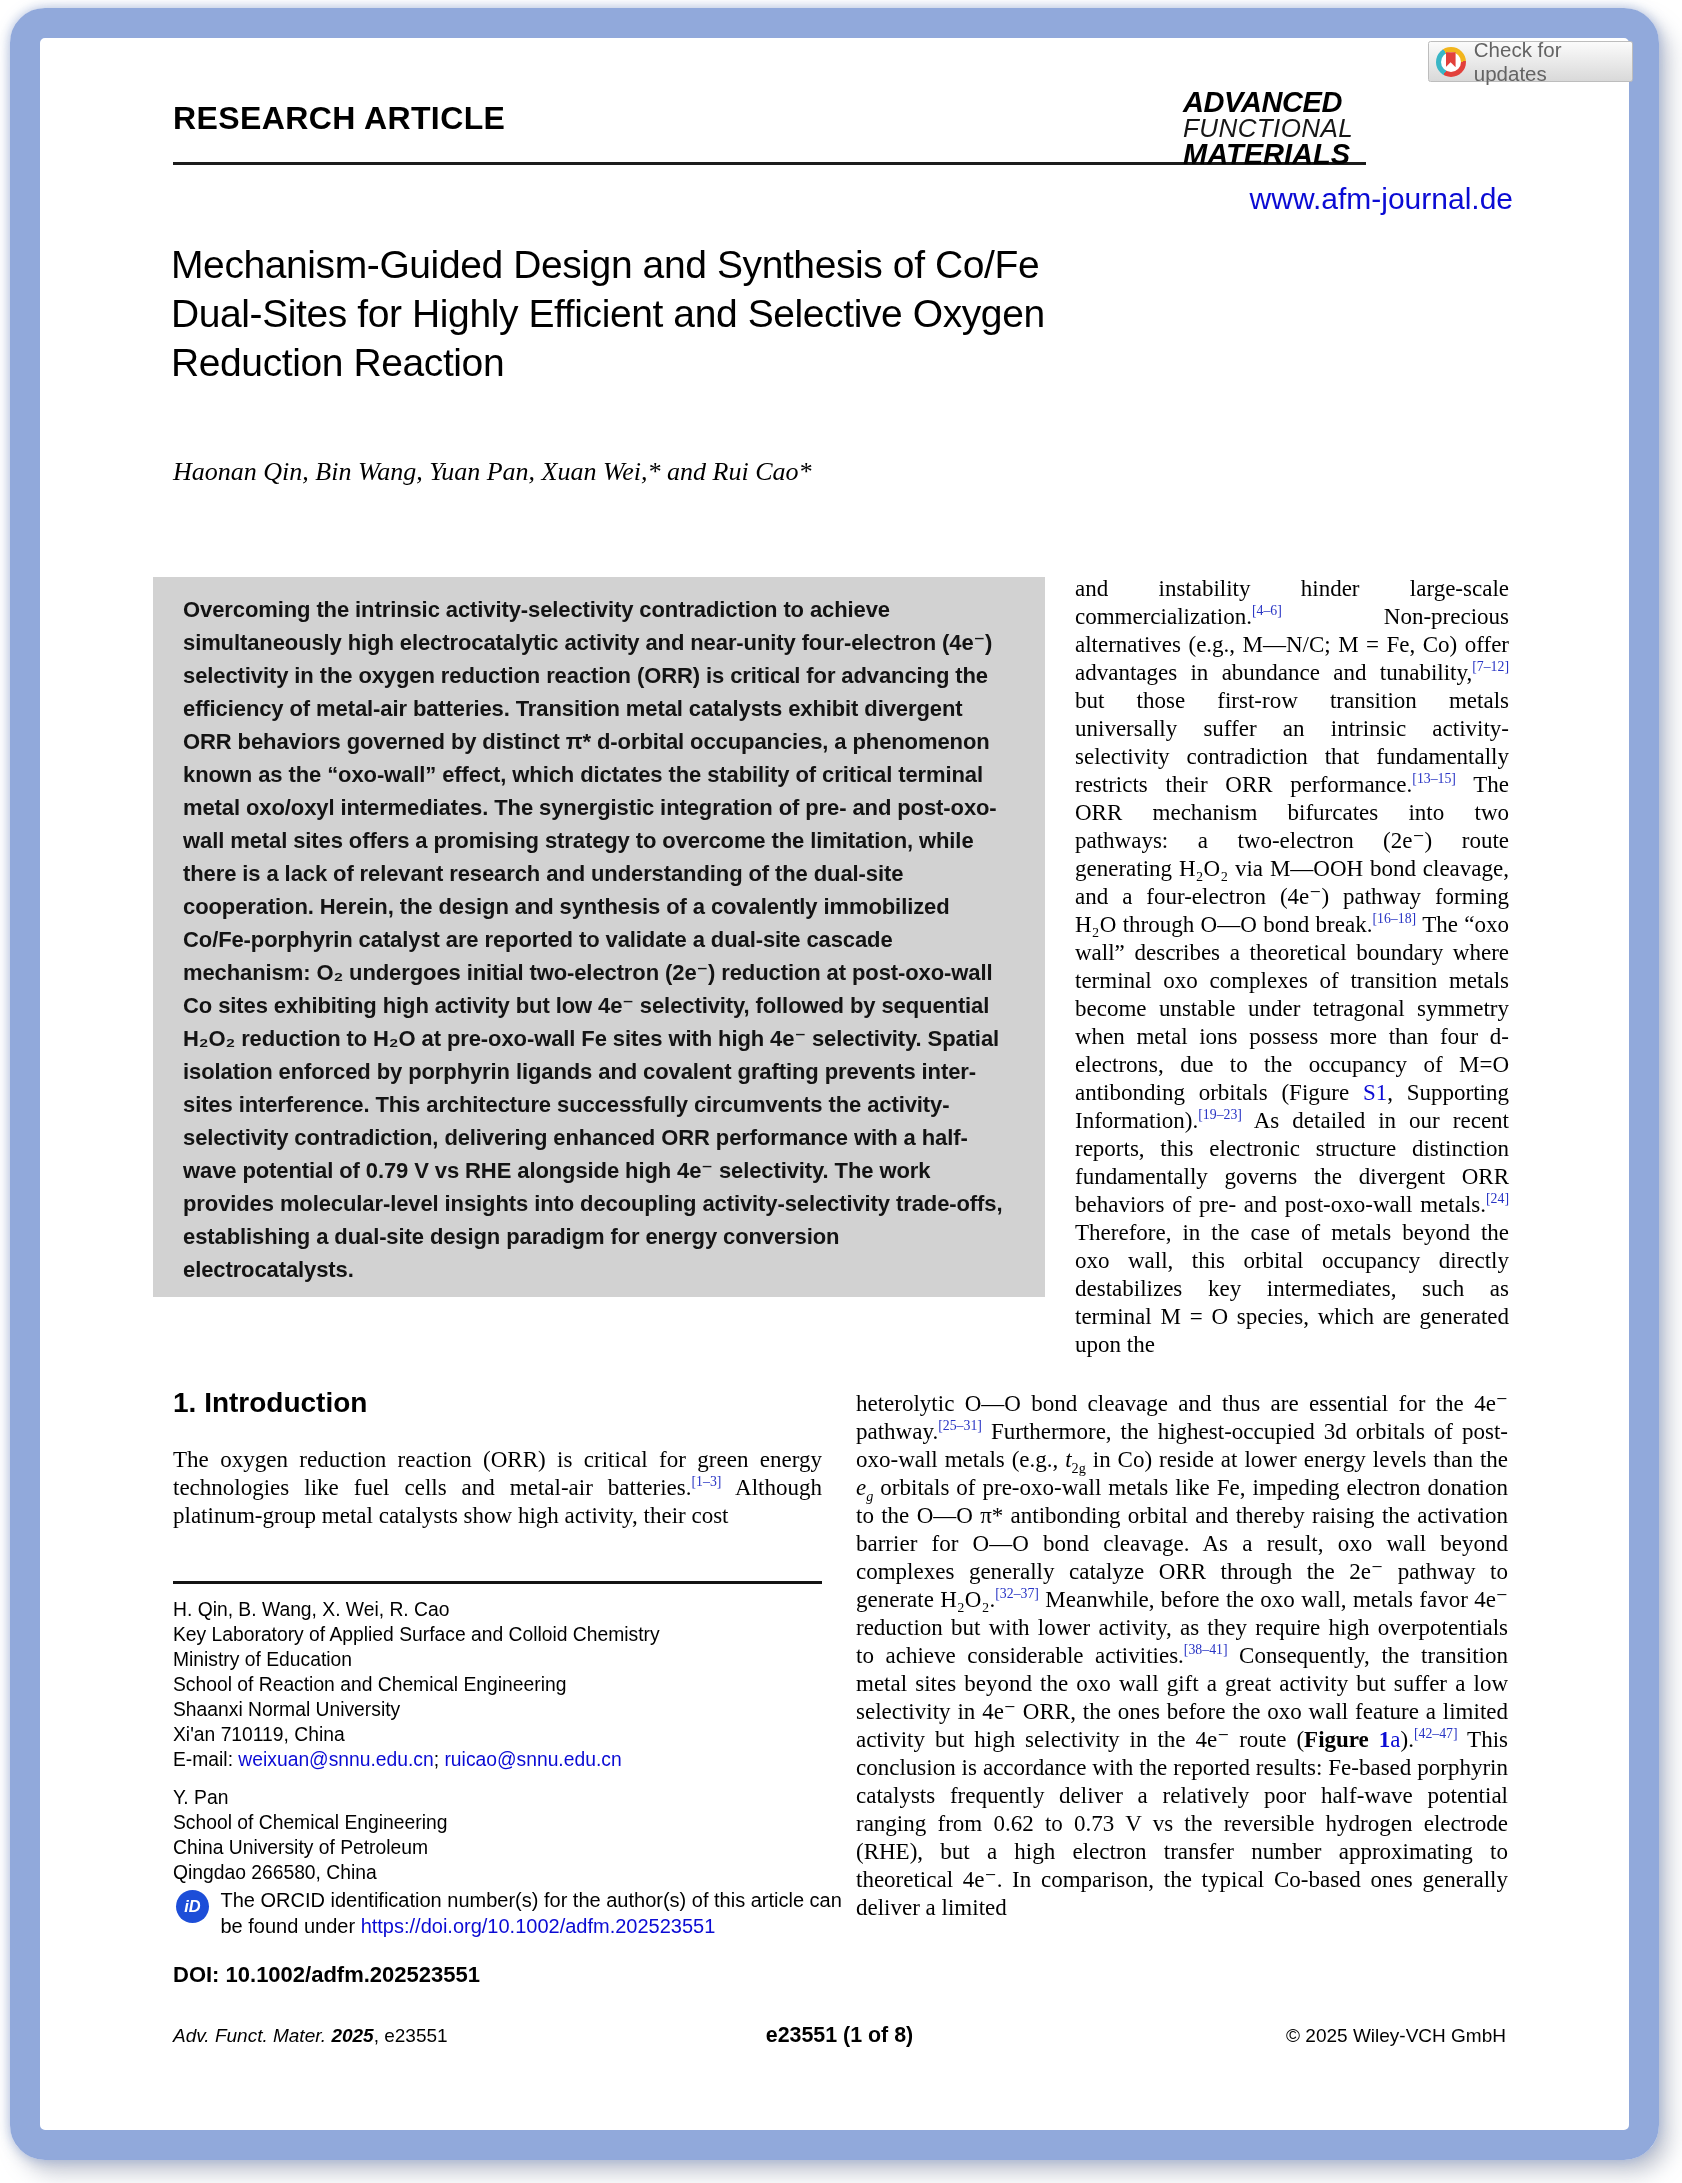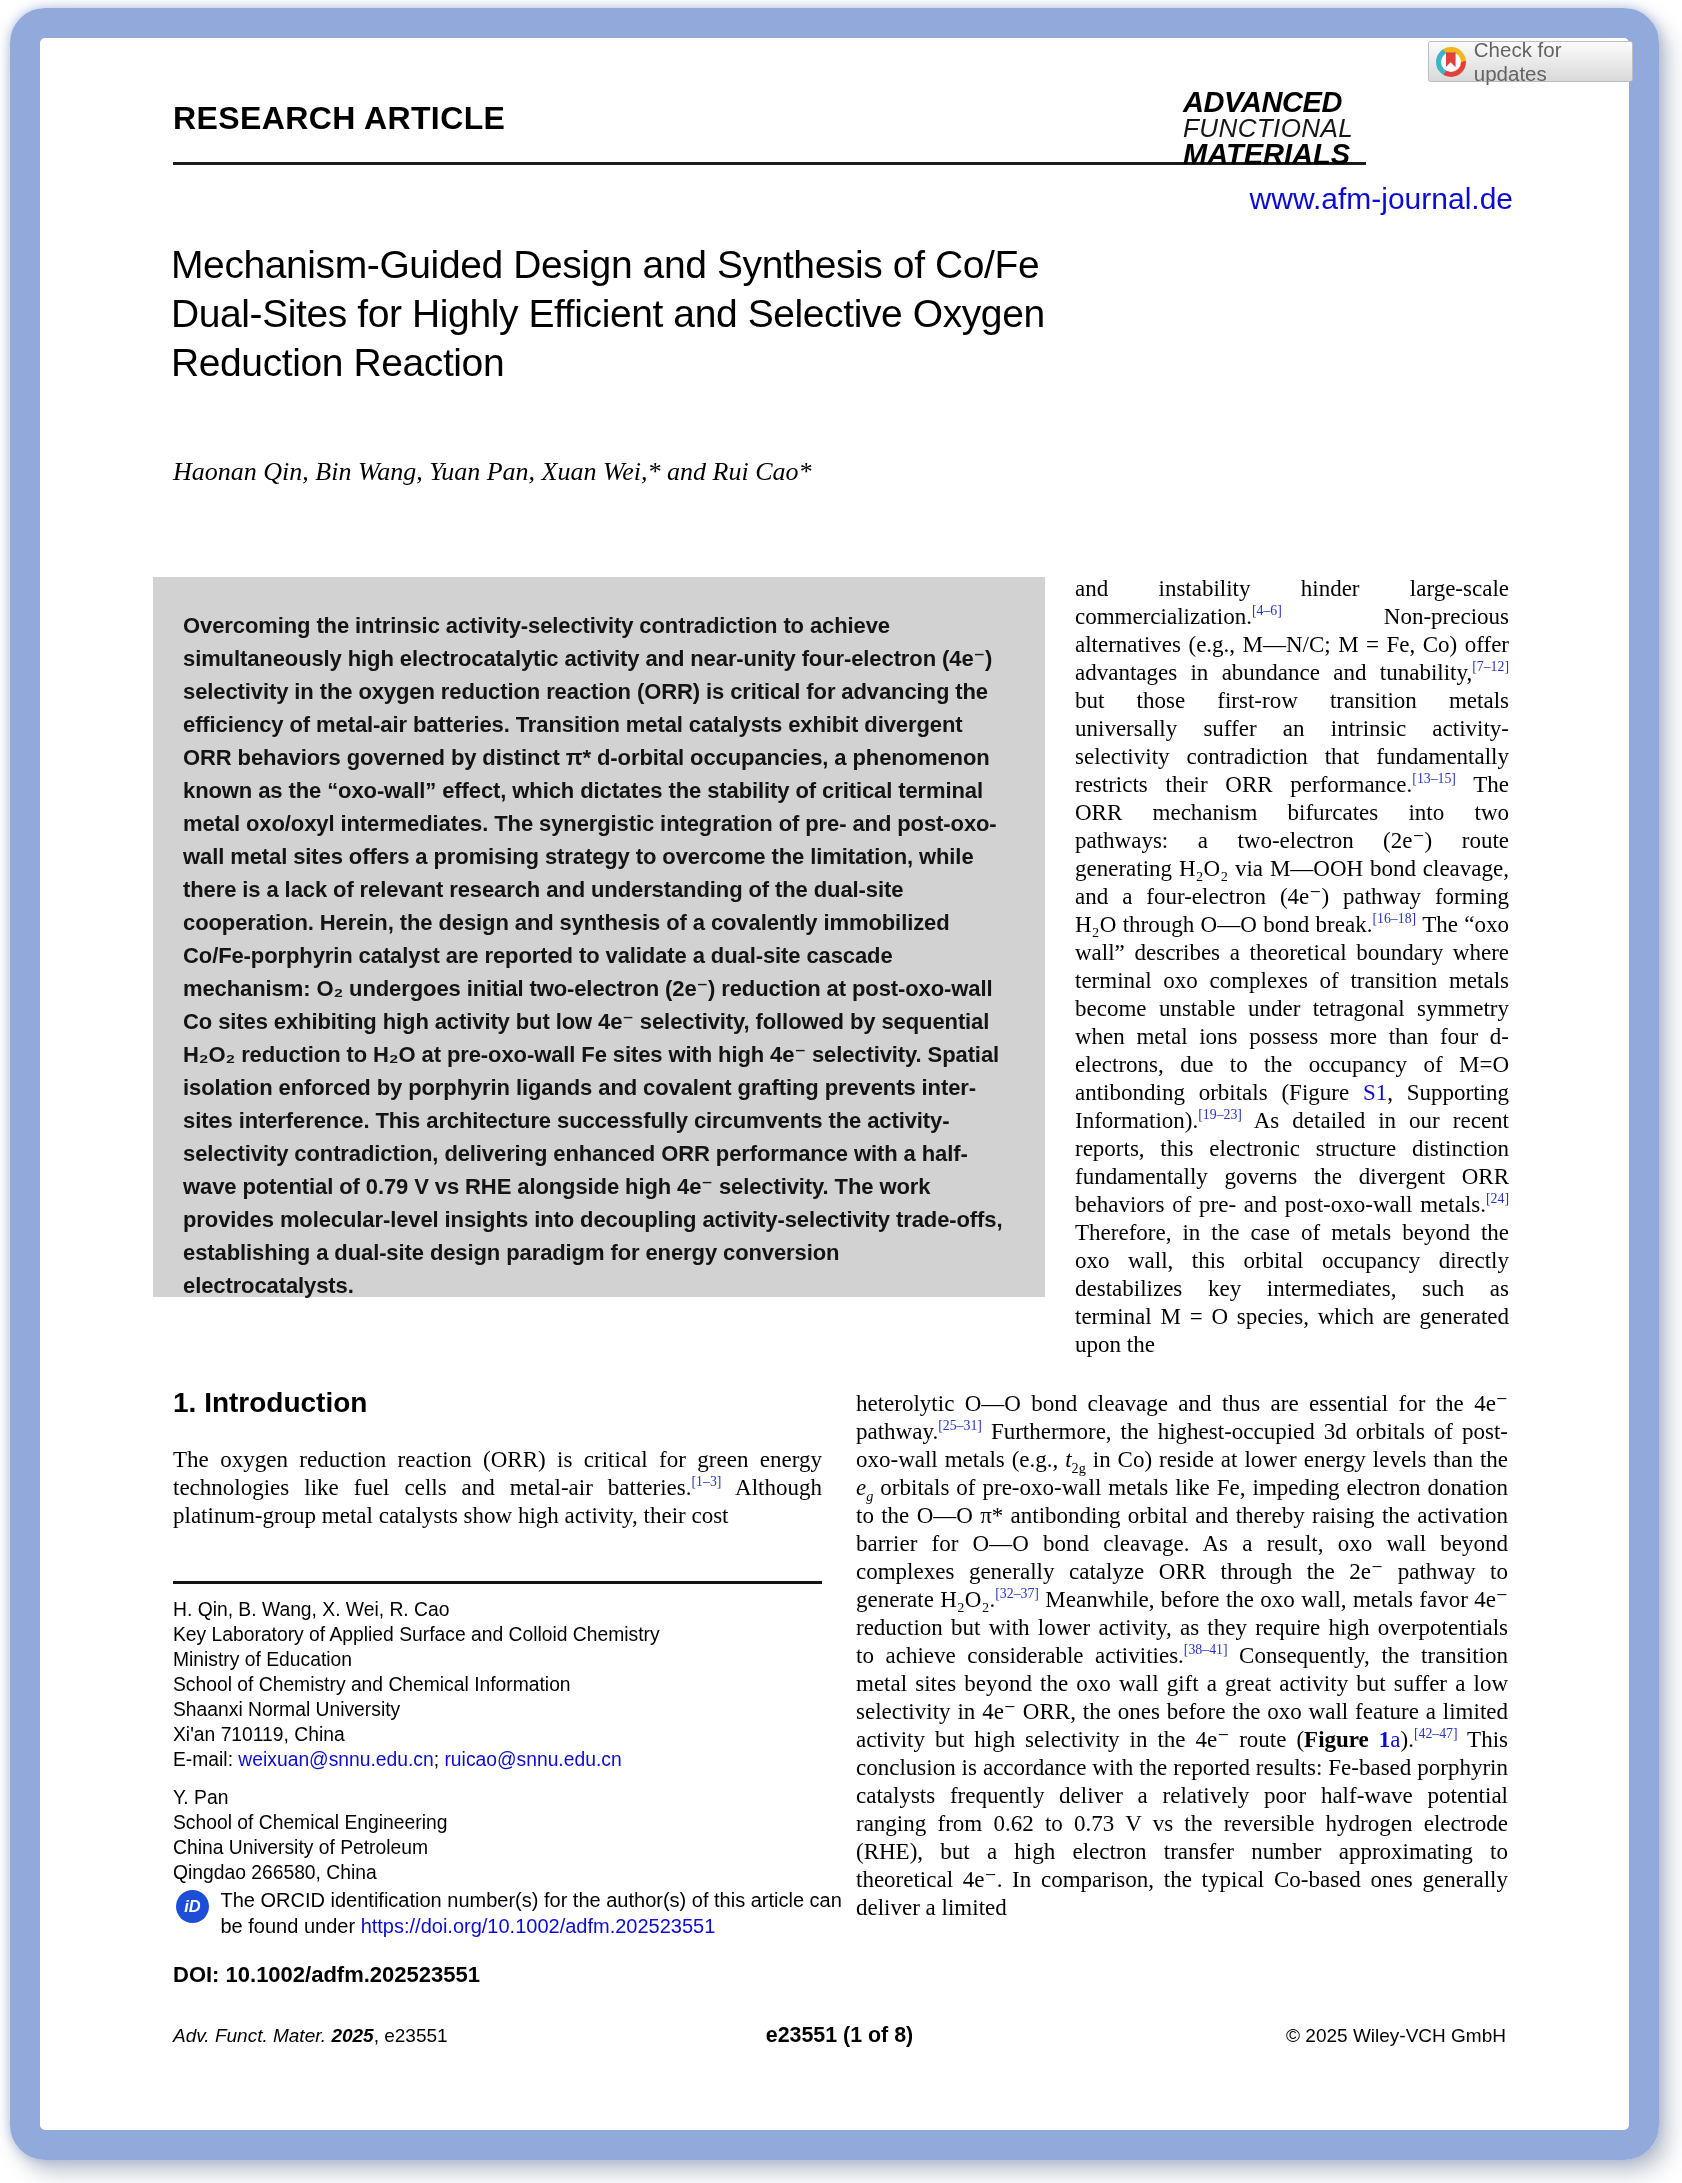--- a/index.html
+++ b/index.html
@@ -36,21 +36,21 @@
   .logo-2{font-size:26px;font-weight:400;letter-spacing:0.4px;color:#161616;}
   .logo-3{font-size:29px;font-weight:900;}
   .journal-url{position:absolute;top:182px;left:1183px;width:330px;text-align:right;
     color:#0b0bd4;font-weight:400;font-size:30px;cursor:pointer;}
   
   .title{position:absolute;left:171px;top:240px;font-size:39px;line-height:49px;font-weight:400;letter-spacing:-0.4px;}
   .authors{position:absolute;left:173px;top:457px;font-size:26px;font-style:italic;
     font-family:"Liberation Serif","DejaVu Serif",serif;}
   
   .abstract-box{position:absolute;left:153px;top:577px;width:892px;height:720px;background:#d2d2d2;
-    box-sizing:border-box;padding:32px 30px 0 30px;}
+    box-sizing:border-box;padding:16px 30px 0 30px;}
   .abstract-text{font-size:22px;line-height:33px;font-weight:700;color:#131313;letter-spacing:-0.1px;}
   
   .serif{font-family:"Liberation Serif","DejaVu Serif",serif;font-size:23px;line-height:28px;text-align:justify;}
   .col-narrow{position:absolute;left:1075px;top:575px;width:434px;}
   .col-wide{position:absolute;left:856px;top:1390px;width:652px;}
   .intro-heading{position:absolute;left:173px;top:1387px;font-size:28px;font-weight:700;}
   .intro-para{position:absolute;left:173px;top:1446px;width:649px;}
   
   .footnote-rule{position:absolute;left:173px;top:1581px;width:649px;height:2.5px;background:#141414;}
   .footnotes{position:absolute;left:173px;top:1597px;width:657px;font-size:19.3px;line-height:25px;}
@@ -108,21 +108,21 @@
 <div class="intro-para serif"><span>The oxygen reduction reaction (ORR) is critical for green energy technologies like fuel cells and metal-air batteries.</span><span class="ref">[1–3]</span><span> Although platinum-group metal catalysts show high activity, their cost</span></div>
 
 <div class="col-wide serif"><span>heterolytic O—O bond cleavage and thus are essential for the 4e⁻ pathway.</span><span class="ref">[25–31]</span><span> Furthermore, the highest-occupied 3d orbitals of post-oxo-wall metals (e.g., </span><span class="it">t</span><span class="sub">2g</span><span> in Co) reside at lower energy levels than the </span><span class="it">e</span><span class="sub it">g</span><span> orbitals of pre-oxo-wall metals like Fe, impeding electron donation to the O—O π* antibonding orbital and thereby raising the activation barrier for O—O bond cleavage. As a result, oxo wall beyond complexes generally catalyze ORR through the 2e⁻ pathway to generate H₂O₂.</span><span class="ref">[32–37]</span><span> Meanwhile, before the oxo wall, metals favor 4e⁻ reduction but with lower activity, as they require high overpotentials to achieve considerable activities.</span><span class="ref">[38–41]</span><span> Consequently, the transition metal sites beyond the oxo wall gift a great activity but suffer a low selectivity in 4e⁻ ORR, the ones before the oxo wall feature a limited activity but high selectivity in the 4e⁻ route (</span><span class="bold">Figure </span><span class="bold blue">1</span><span class="blue">a</span><span>).</span><span class="ref">[42–47]</span><span> This conclusion is accordance with the reported results: Fe-based porphyrin catalysts frequently deliver a relatively poor half-wave potential ranging from 0.62 to 0.73 V vs the reversible hydrogen electrode (RHE), but a high electron transfer number approximating to theoretical 4e⁻. In comparison, the typical Co-based ones generally deliver a limited</span></div>
 
 <div class="footnote-rule"></div>
 <div class="footnotes">
   <div class="fn-group">
     <div>H. Qin, B. Wang, X. Wei, R. Cao</div>
     <div>Key Laboratory of Applied Surface and Colloid Chemistry</div>
     <div>Ministry of Education</div>
-    <div>School of Chemistry and Chemical Information</div>
+    <div>School of Reaction and Chemical Engineering</div>
     <div>Shaanxi Normal University</div>
     <div>Xi'an 710119, China</div>
     <div><span>E-mail: </span><span class="blue">weixuan@snnu.edu.cn</span><span>; </span><span class="blue">ruicao@snnu.edu.cn</span></div>
   </div>
   <div class="fn-group">
     <div>Y. Pan</div>
     <div>School of Chemical Engineering</div>
     <div>China University of Petroleum</div>
     <div>Qingdao 266580, China</div>
   </div>

